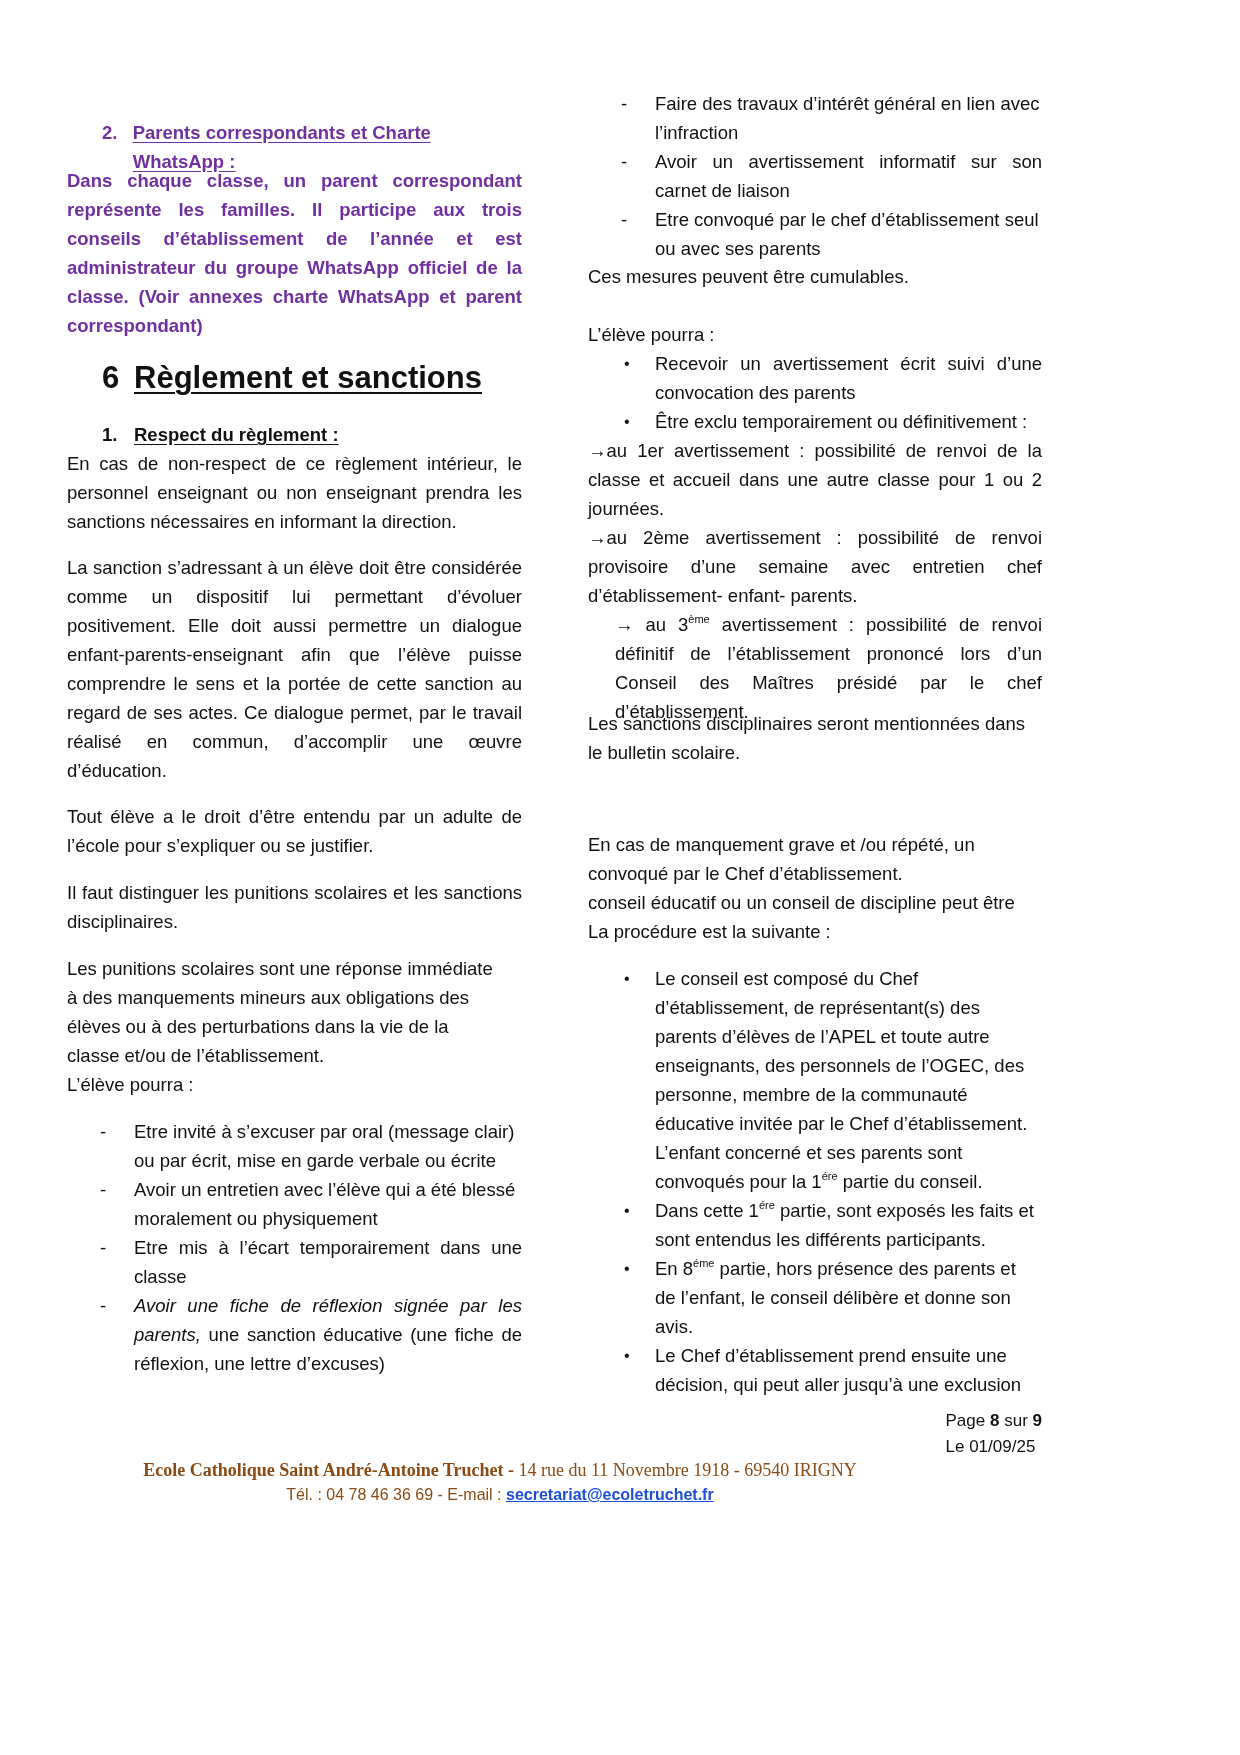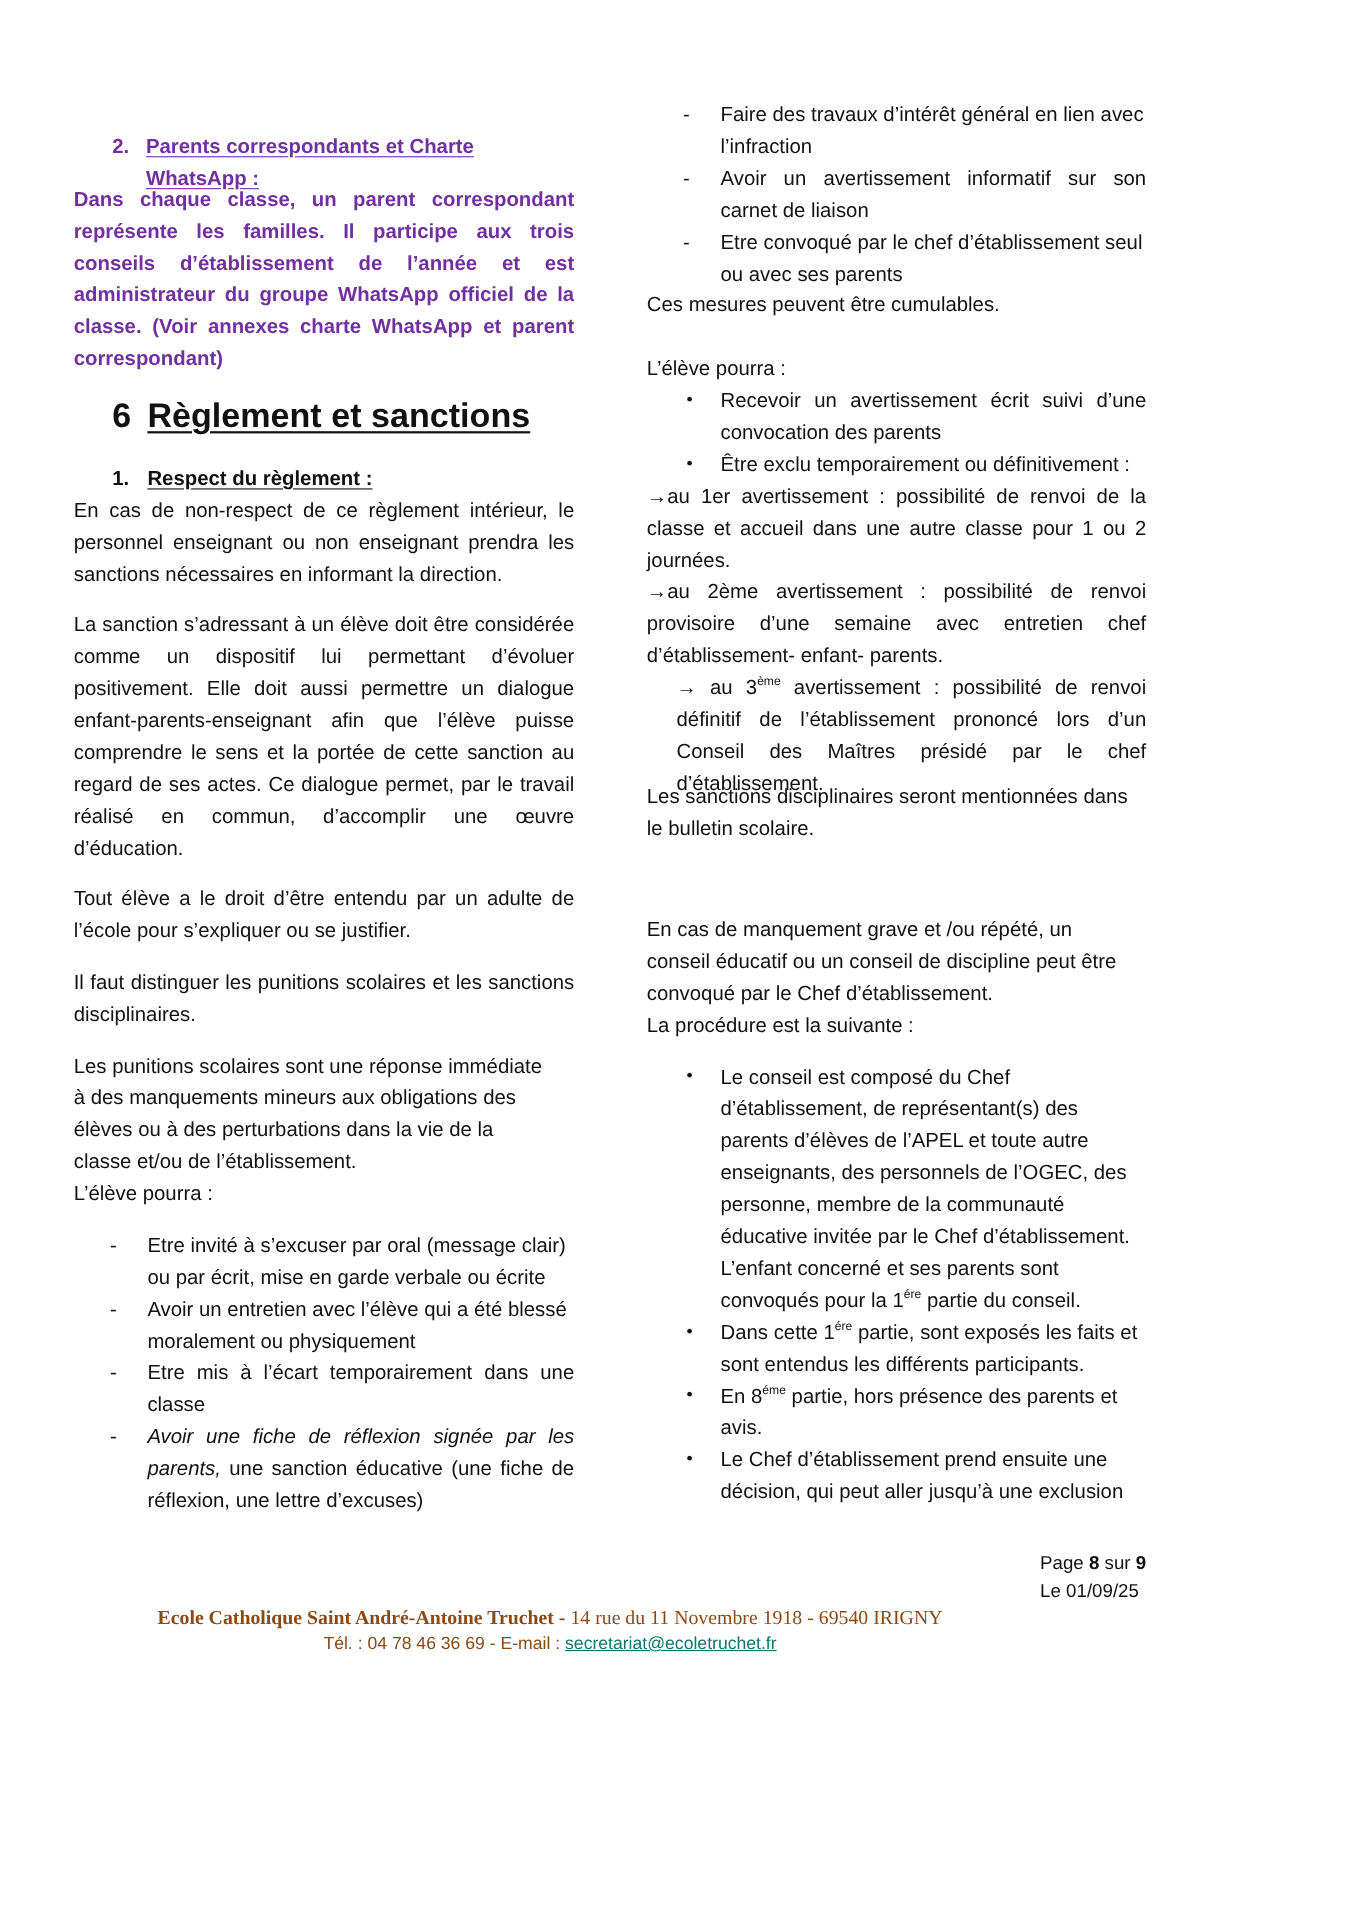--- a/index.html
+++ b/index.html
@@ -23,21 +23,21 @@
   .li .bl { width: 67px; padding-left: 36px; box-sizing: border-box; flex: none; font-size: 16px; }
   .li .tx { flex: 1; }
   .ital { font-style: italic; }
   sup { font-size: 11px; line-height: 0; vertical-align: 8px; }
   .footer-page { position: absolute; right: 198px; top: 1408px; text-align: left;
                  font-size: 17px; line-height: 26px; color: #111; }
   .footer-addr { position: absolute; left: 0; width: 1000px; top: 1458px; text-align: center;
                  color: #8B4A14; }
   .footer-addr .l1 { font-family: "Liberation Serif", "DejaVu Serif", serif; font-size: 18px; line-height: 24px; }
   .footer-addr .l2 { font-family: "Liberation Sans", sans-serif; font-size: 16px; line-height: 26px; }
-  .footer-addr a { color: #0f766e; text-decoration: underline; }
+  .footer-addr a { color: #1d4ed8; text-decoration: underline; font-weight: bold; }
 </style>
 </head>
 <body>
 
 <div class="col col-left">
 
   <div class="abs num-heading purple" style="top:118px;">
     <span class="n">2.</span>
     <span class="t">Parents correspondants et Charte WhatsApp :</span>
   </div>
@@ -113,22 +113,22 @@
   </div>
 
   <div class="abs just" style="top:436px;">→au 1er avertissement : possibilité de renvoi de la classe et accueil dans une autre classe pour 1 ou 2 journées.</div>
   <div class="abs just" style="top:523px;">→au 2ème avertissement : possibilité de renvoi provisoire d’une semaine avec entretien chef d’établissement- enfant- parents.</div>
   <div class="abs just" style="top:610px;margin-left:27px;"><span>→ au 3</span><sup>ème</sup><span> avertissement : possibilité de renvoi définitif de l’établissement prononcé lors d’un Conseil des Maîtres présidé par le chef d’établissement.</span></div>
 
   <div class="abs" style="top:709px;">Les sanctions disciplinaires seront mentionnées dans le bulletin scolaire.</div>
 
   <div class="abs" style="top:830px;">
     <div>En cas de manquement grave et /ou répété, un</div>
+    <div>convoqué par le Chef d’établissement.</div>
     <div>conseil éducatif ou un conseil de discipline peut être</div>
-    <div>convoqué par le Chef d’établissement.</div>
     <div>La procédure est la suivante :</div>
   </div>
 
   <div class="abs" style="top:964px;">
     <div class="li">
       <span class="bl">•</span>
       <span class="tx">
         <div>Le conseil est composé du Chef</div>
         <div>d’établissement, de représentant(s) des</div>
         <div>parents d’élèves de l’APEL et toute autre</div>
@@ -143,20 +143,21 @@
       <span class="bl">•</span>
       <span class="tx">
         <div><span>Dans cette 1</span><sup>ére</sup><span> partie, sont exposés les faits et</span></div>
         <div>sont entendus les différents participants.</div>
       </span>
     </div>
     <div class="li">
       <span class="bl">•</span>
       <span class="tx">
         <div><span>En 8</span><sup>éme</sup><span> partie, hors présence des parents et</span></div>
+        <div>de l’enfant, le conseil délibère et donne son</div>
         <div>avis.</div>
       </span>
     </div>
     <div class="li">
       <span class="bl">•</span>
       <span class="tx">
         <div>Le Chef d’établissement prend ensuite une</div>
         <div>décision, qui peut aller jusqu’à une exclusion</div>
       </span>
     </div>

